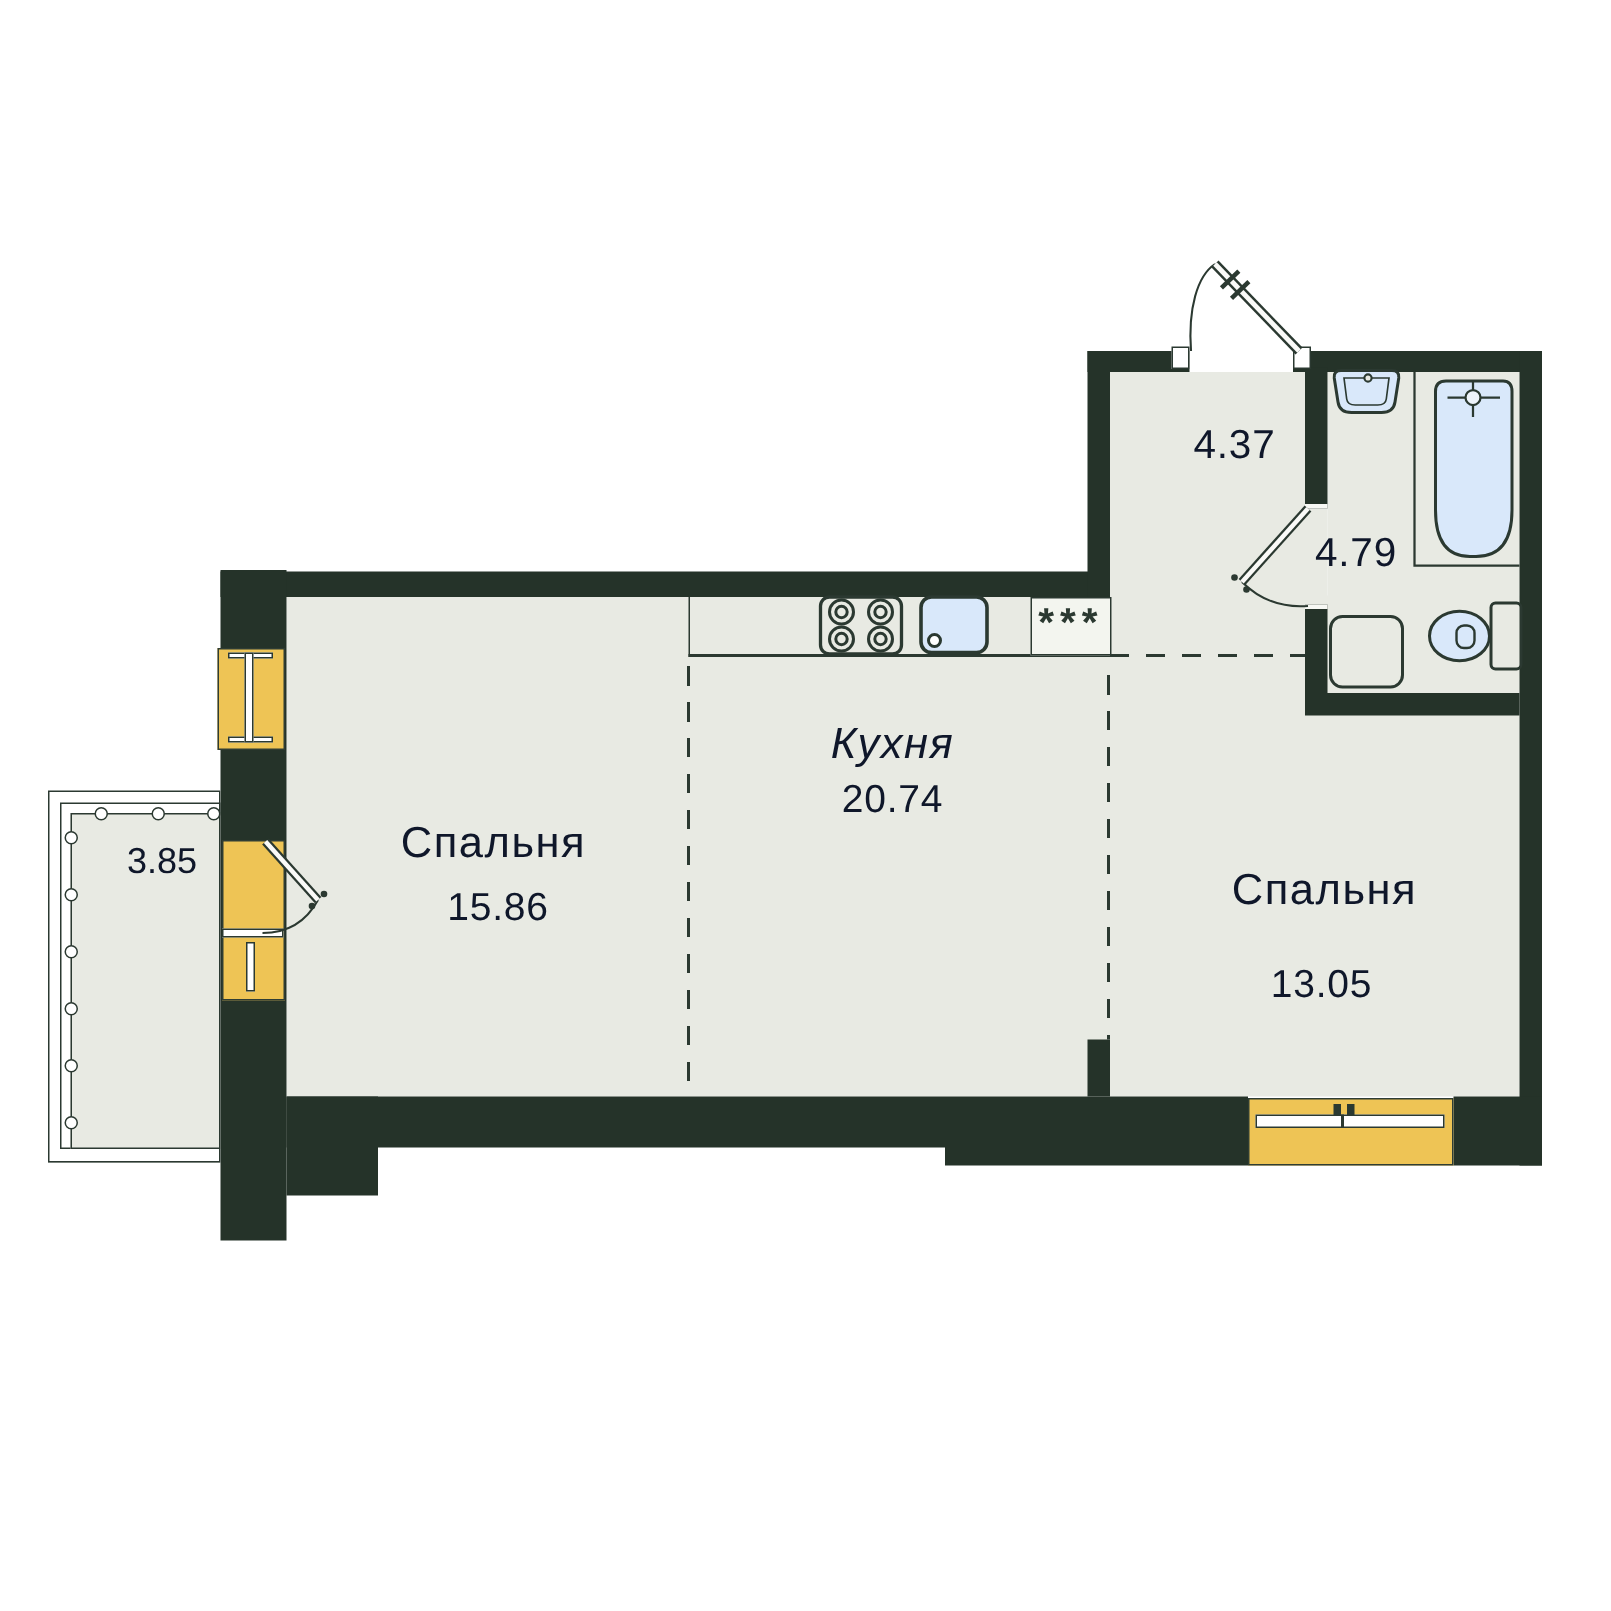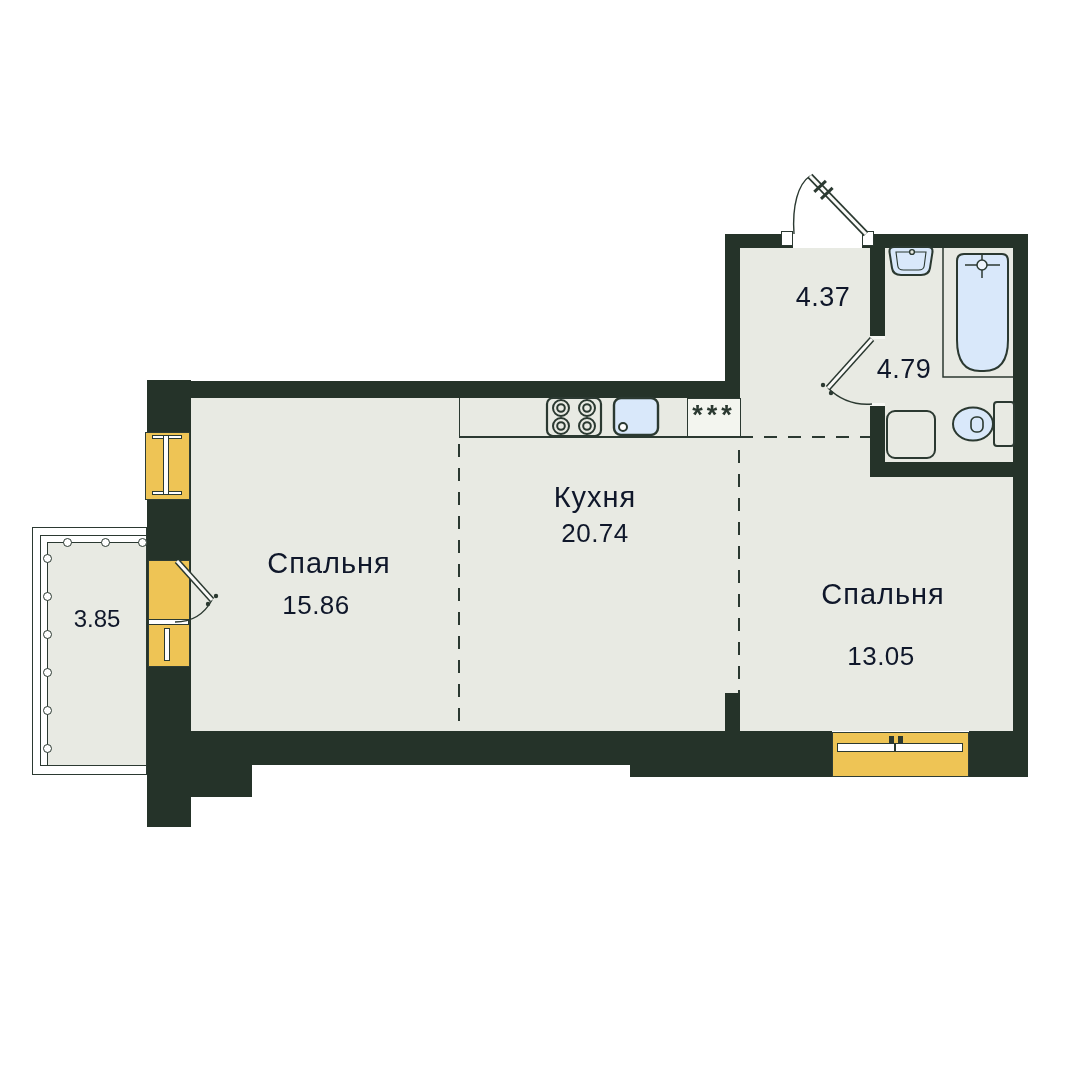--- a/index.html
+++ b/index.html
@@ -169,22 +169,22 @@
     <svg style="left:947px;top:398px;" width="70" height="52" viewBox="0 0 70 52">
       <rect x="47" y="4" width="20" height="44" rx="3" fill="#e8eae3" stroke="#2b3931" stroke-width="2"></rect>
       <ellipse cx="26" cy="26" rx="20" ry="16.5" fill="#d9e8fa" stroke="#2b3931" stroke-width="2"></ellipse>
       <rect x="24" y="19" width="12" height="15" rx="5" fill="none" stroke="#2b3931" stroke-width="1.6"></rect>
     </svg>
   </div>
 
   <div class="thin" style="left:886px;top:410px;width:50px;height:49px;border:2px solid #2b3931;border-radius:9px;"></div>
 
   <div class="lbl rname" style="left:329px;top:563px;">Спальня</div>
-  <div class="lbl rarea" style="left:316px;top:605px;">15.86</div>
-  <div class="lbl rname" style="left:595px;top:497px;">Кухня</div>
+  <div class="lbl rarea" style="left:332px;top:605px;">15.86</div>
+  <div class="lbl rname" style="left:595px;top:497px;font-style:italic;">Кухня</div>
   <div class="lbl rarea" style="left:595px;top:533px;">20.74</div>
   <div class="lbl rname" style="left:883px;top:594px;">Спальня</div>
   <div class="lbl rarea" style="left:881px;top:627px;margin-top:29px;">13.05</div>
   <div class="lbl sarea" style="left:823px;top:297px;">4.37</div>
   <div class="lbl sarea" style="left:904px;top:369px;">4.79</div>
-  <div class="lbl barea" style="left:97px;top:575px;margin-top:44px;">3.85</div>
+  <div class="lbl barea" style="left:108px;top:575px;">3.85</div>
 
 </div>
 
 </body></html>

